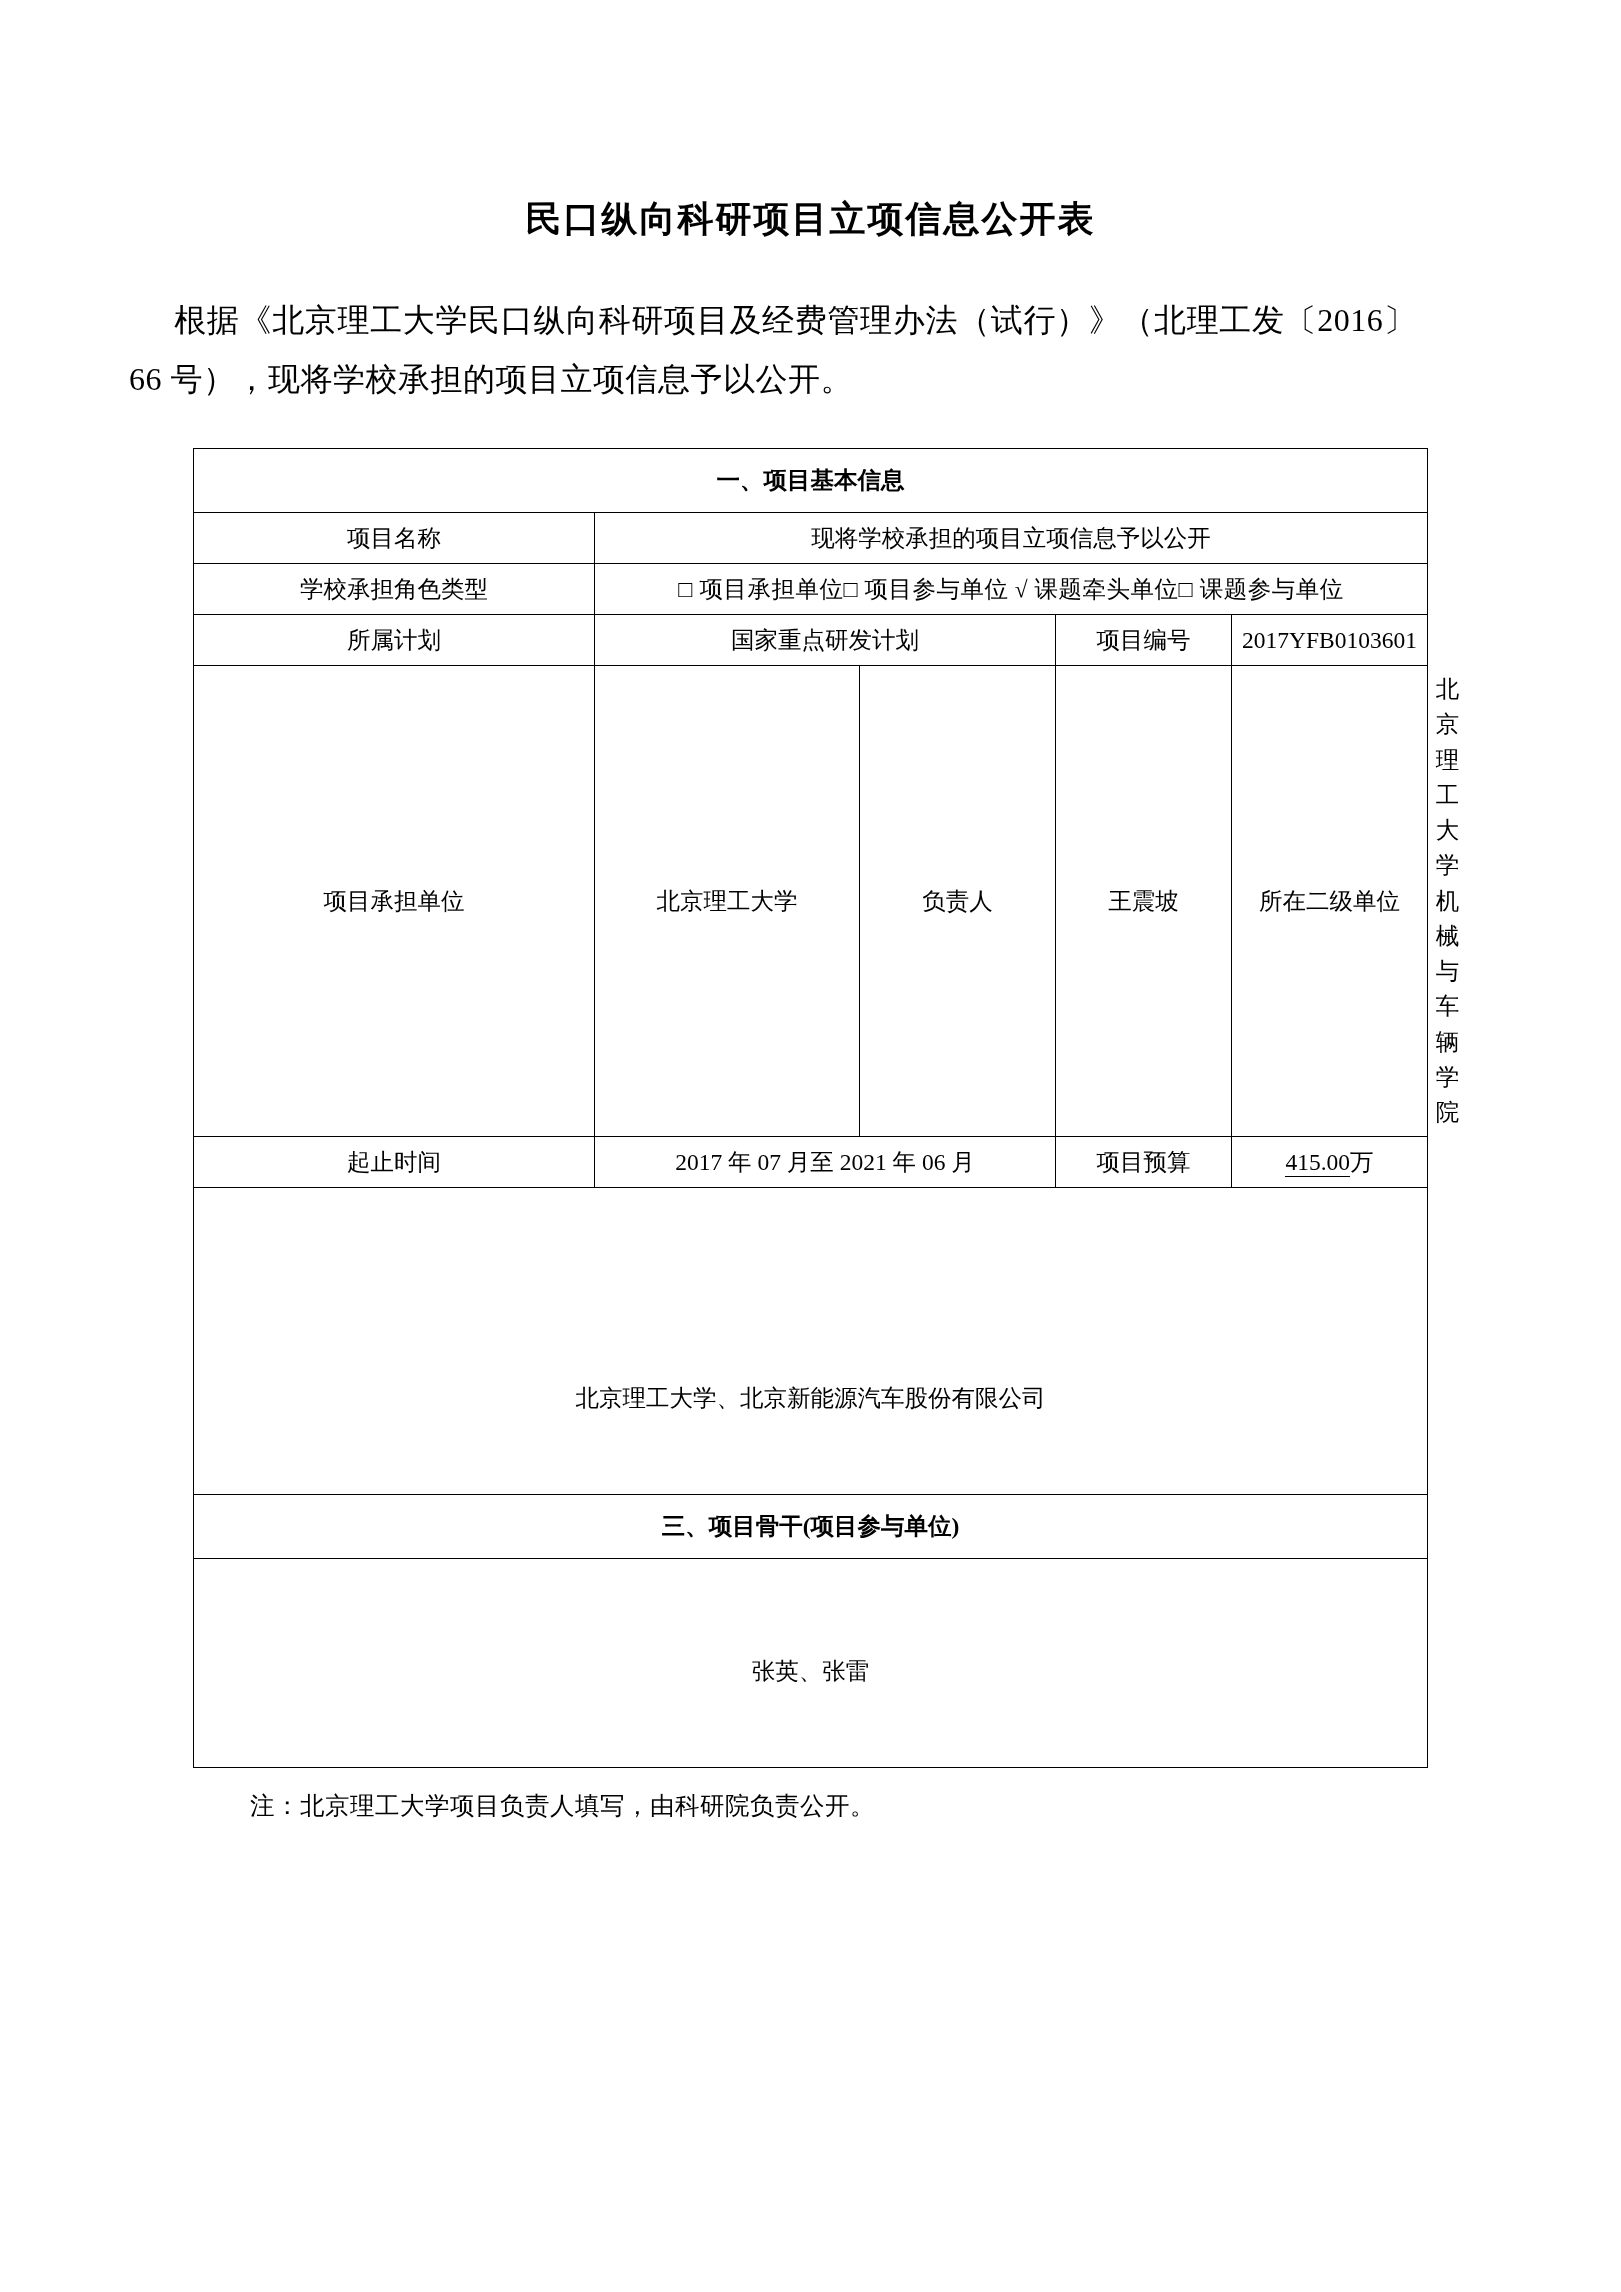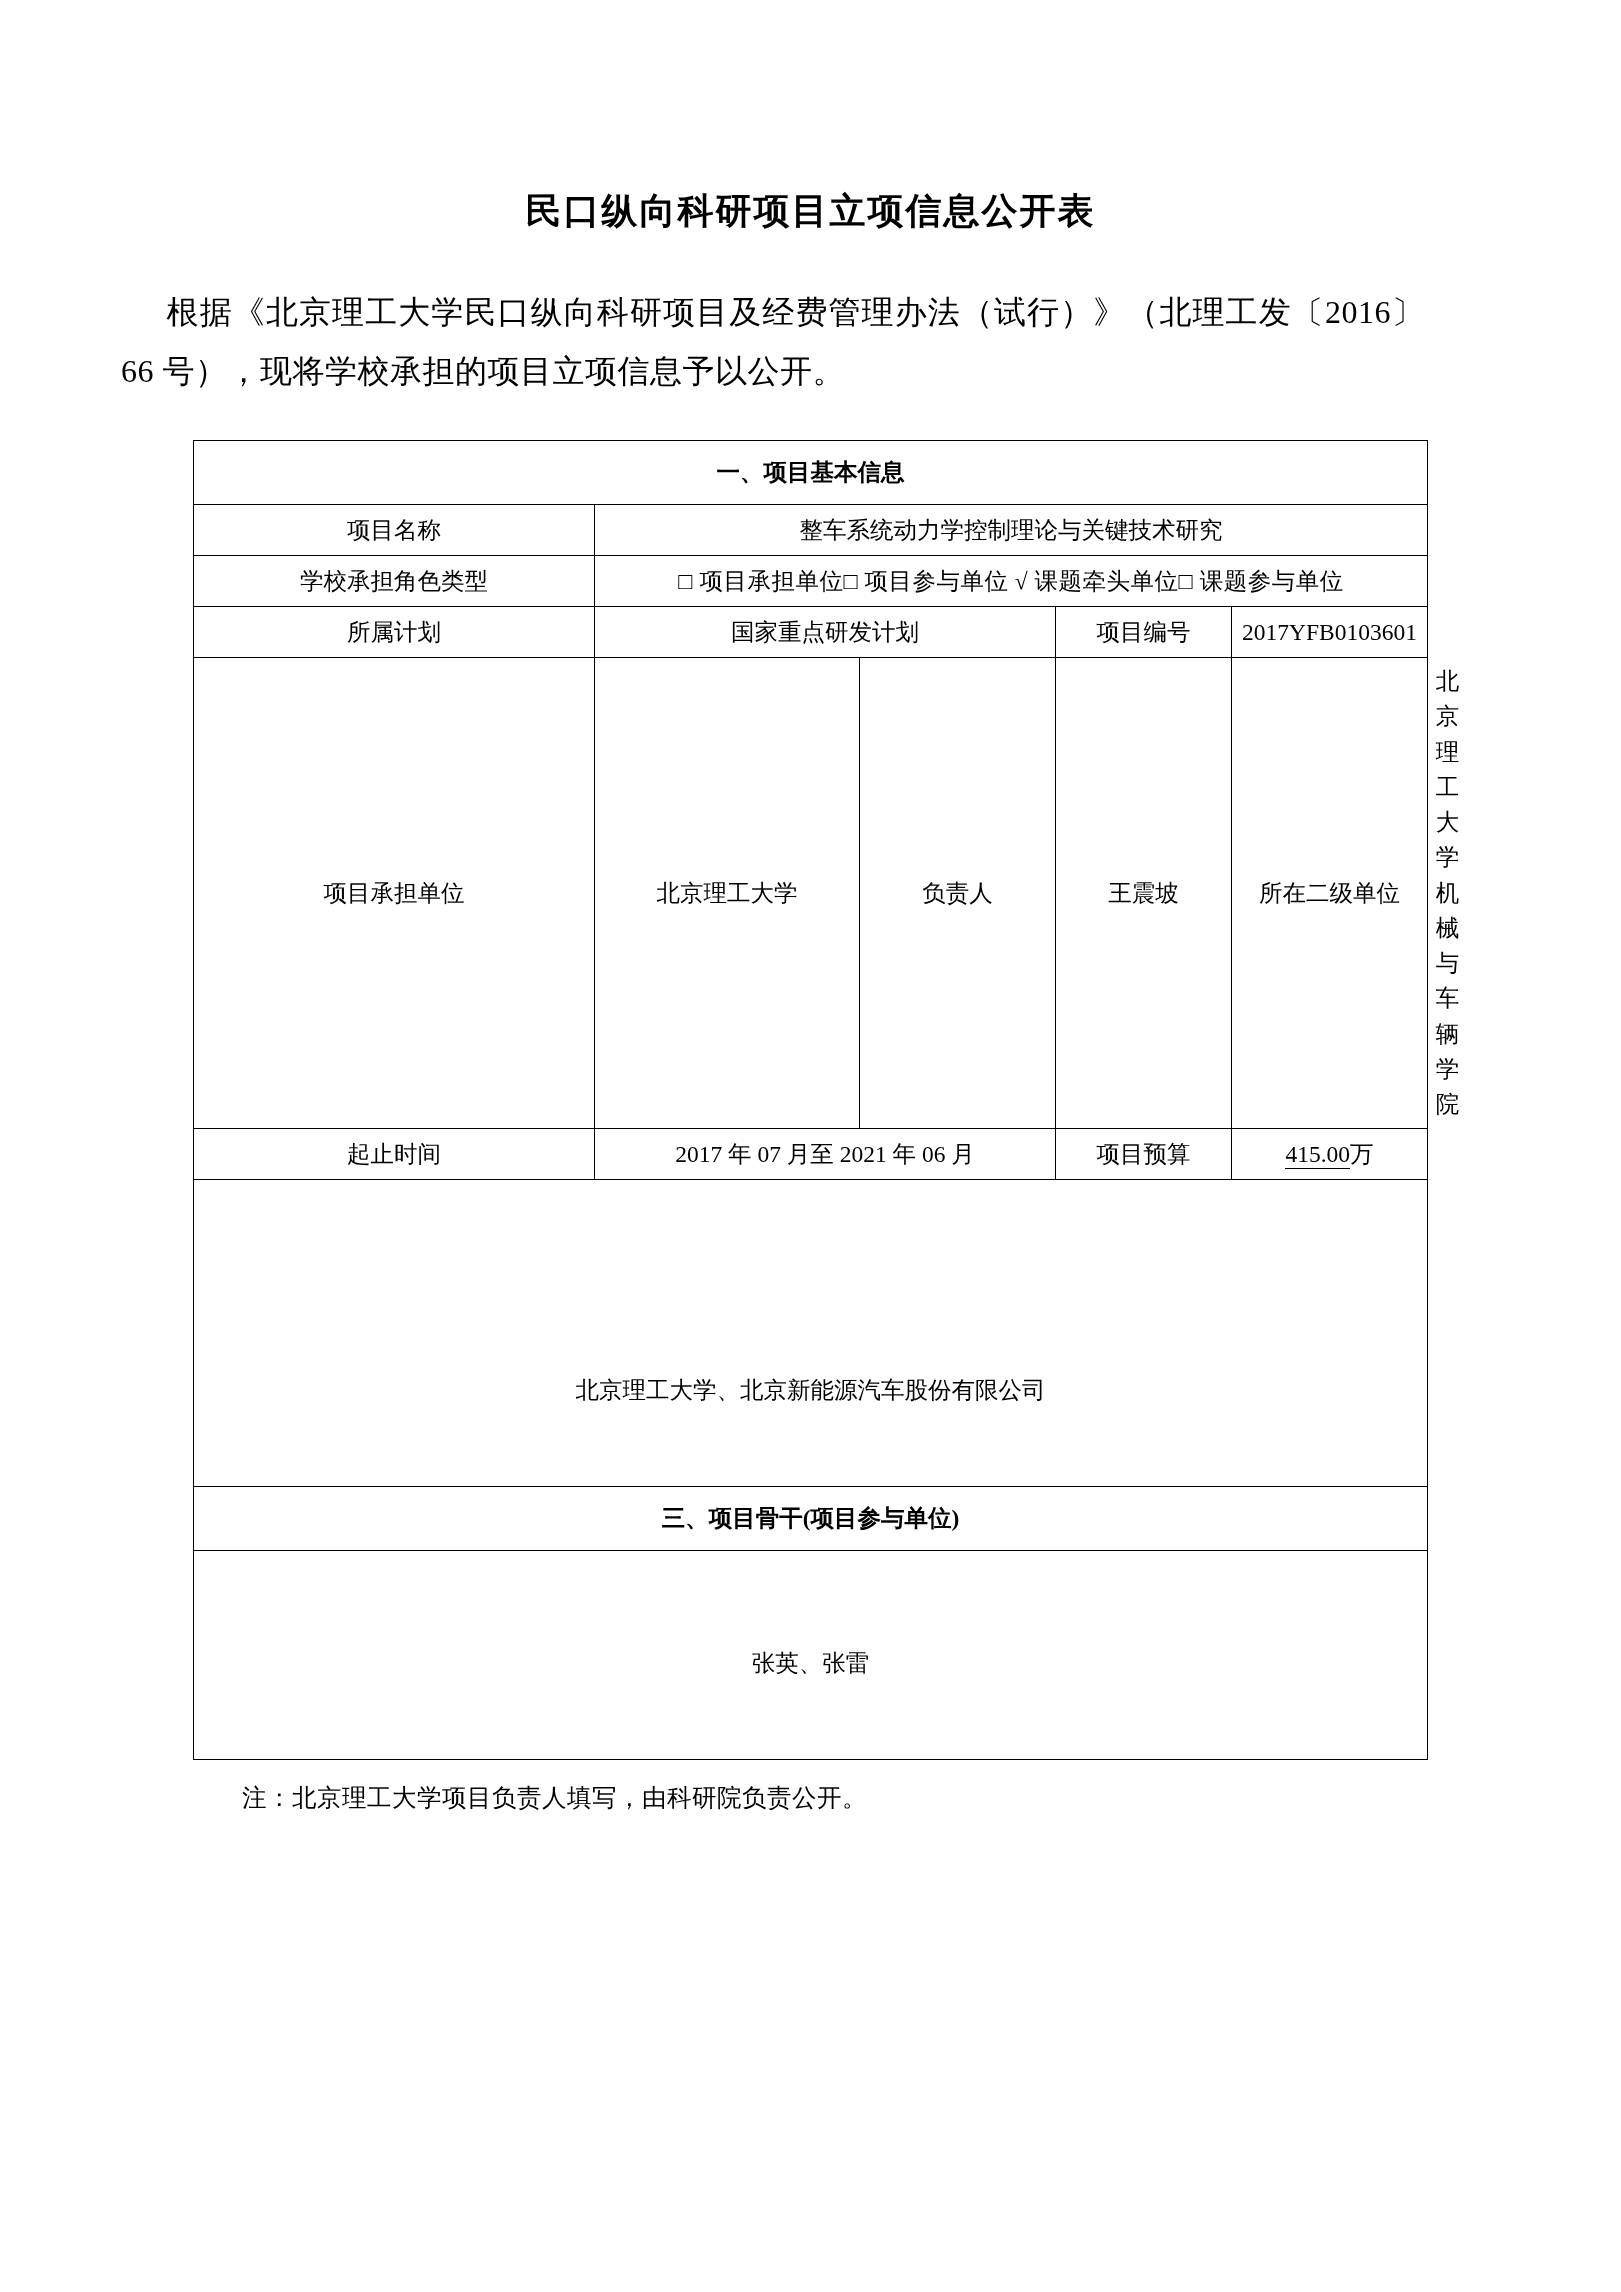--- a/index.html
+++ b/index.html
@@ -12,21 +12,21 @@
     height: 2293px;
     font-family: "Liberation Serif", "DejaVu Serif", serif;
     color: #000000;
     -webkit-font-smoothing: antialiased;
   }
   .page {
     position: relative;
     width: 1621px;
     height: 1668px;
     box-sizing: border-box;
-    padding: 1px;
+    padding: 9px;
   }
   .doc-title {
     text-align: center;
     font-size: 36px;
     font-weight: bold;
     letter-spacing: 2px;
     margin: 0;
     padding-top: 186px;
     font-family: "Liberation Serif", "DejaVu Serif", serif;
   }
@@ -126,21 +126,21 @@
       <col style="width:196px">
       <col style="width:176px">
       <col style="width:196px">
     </colgroup>
     <tbody>
       <tr>
         <td class="section-head" colspan="7">一、项目基本信息</td>
       </tr>
       <tr class="row-h">
         <td colspan="2">项目名称</td>
-        <td colspan="5">整车系统动力学控制理论与关键技术研究</td>
+        <td colspan="5">现将学校承担的项目立项信息予以公开</td>
       </tr>
       <tr class="row-h">
         <td colspan="2">学校承担角色类型</td>
         <td colspan="5" class="checkline">□ 项目承担单位□ 项目参与单位 √ 课题牵头单位□ 课题参与单位</td>
       </tr>
       <tr class="row-h">
         <td colspan="2">所属计划</td>
         <td colspan="3">国家重点研发计划</td>
         <td>项目编号</td>
         <td class="small-id">2017YFB0103601</td>

